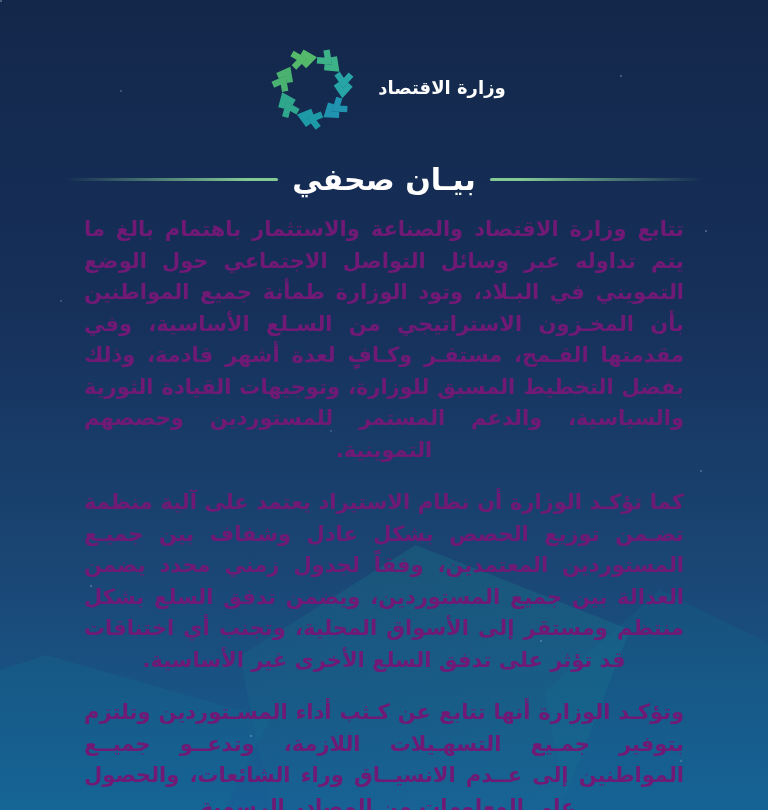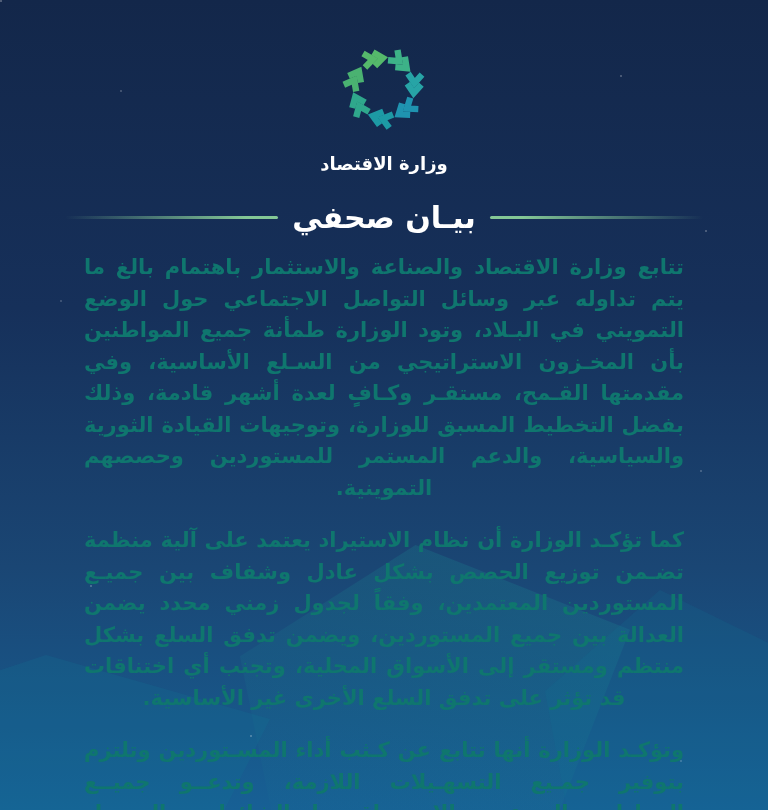--- a/index.html
+++ b/index.html
@@ -23,36 +23,36 @@
   .stars{position:absolute;left:0;top:0;width:2px;height:2px;border-radius:50%;
     background:rgba(255,255,255,.35);
     box-shadow:120px 90px rgba(255,255,255,.25),620px 75px rgba(255,255,255,.3),
       705px 230px rgba(255,255,255,.3),60px 300px rgba(255,255,255,.22),
       330px 430px rgba(255,255,255,.2),700px 470px rgba(255,255,255,.25),
       90px 585px rgba(255,255,255,.28),540px 640px rgba(255,255,255,.25),
       250px 735px rgba(255,255,255,.3),680px 760px rgba(255,255,255,.22);}
   .content{position:relative;z-index:2;}
 
   
-  .header{display:flex;justify-content:center;align-items:center;gap:14px;padding-top:38px;flex-direction:column;}
+  .header{display:flex;justify-content:center;align-items:center;gap:14px;padding-top:38px;}
   .logo-svg{width:102px;height:100px;display:block;}
   .org-text{display:flex;flex-direction:column;text-align:left;}
   .org-ar{font-size:18px;font-weight:bold;line-height:1.35;}
   .org-en{font-size:15.5px;font-weight:bold;line-height:1.28;letter-spacing:.2px;}
 
   
   .title-row{display:flex;align-items:center;justify-content:center;gap:14px;margin-top:24px;}
   .title-text{font-size:30px;font-weight:bold;white-space:nowrap;}
   .tline{height:3px;width:213px;border-radius:2px;}
   .tline.left{background:linear-gradient(to left,#84c896 15%,rgba(132,200,150,0));}
   .tline.right{background:linear-gradient(to right,#84c896 15%,rgba(132,200,150,0));}
 
   
   .para{direction:rtl;text-align:justify;text-align-last:center;
-    font-size:21px;font-weight:bold;line-height:1.5;color:#0f766e;
+    font-size:21px;font-weight:bold;line-height:1.5;color:#701a75;
     padding:0 84px;margin-top:15px;}
   .para:first-of-type{margin-top:17px;}
 </style>
 </head>
 <body>
 
 <div class="poly poly1"></div>
 <div class="poly poly2"></div>
 <div class="poly poly3"></div>
 <div class="stars"></div>

